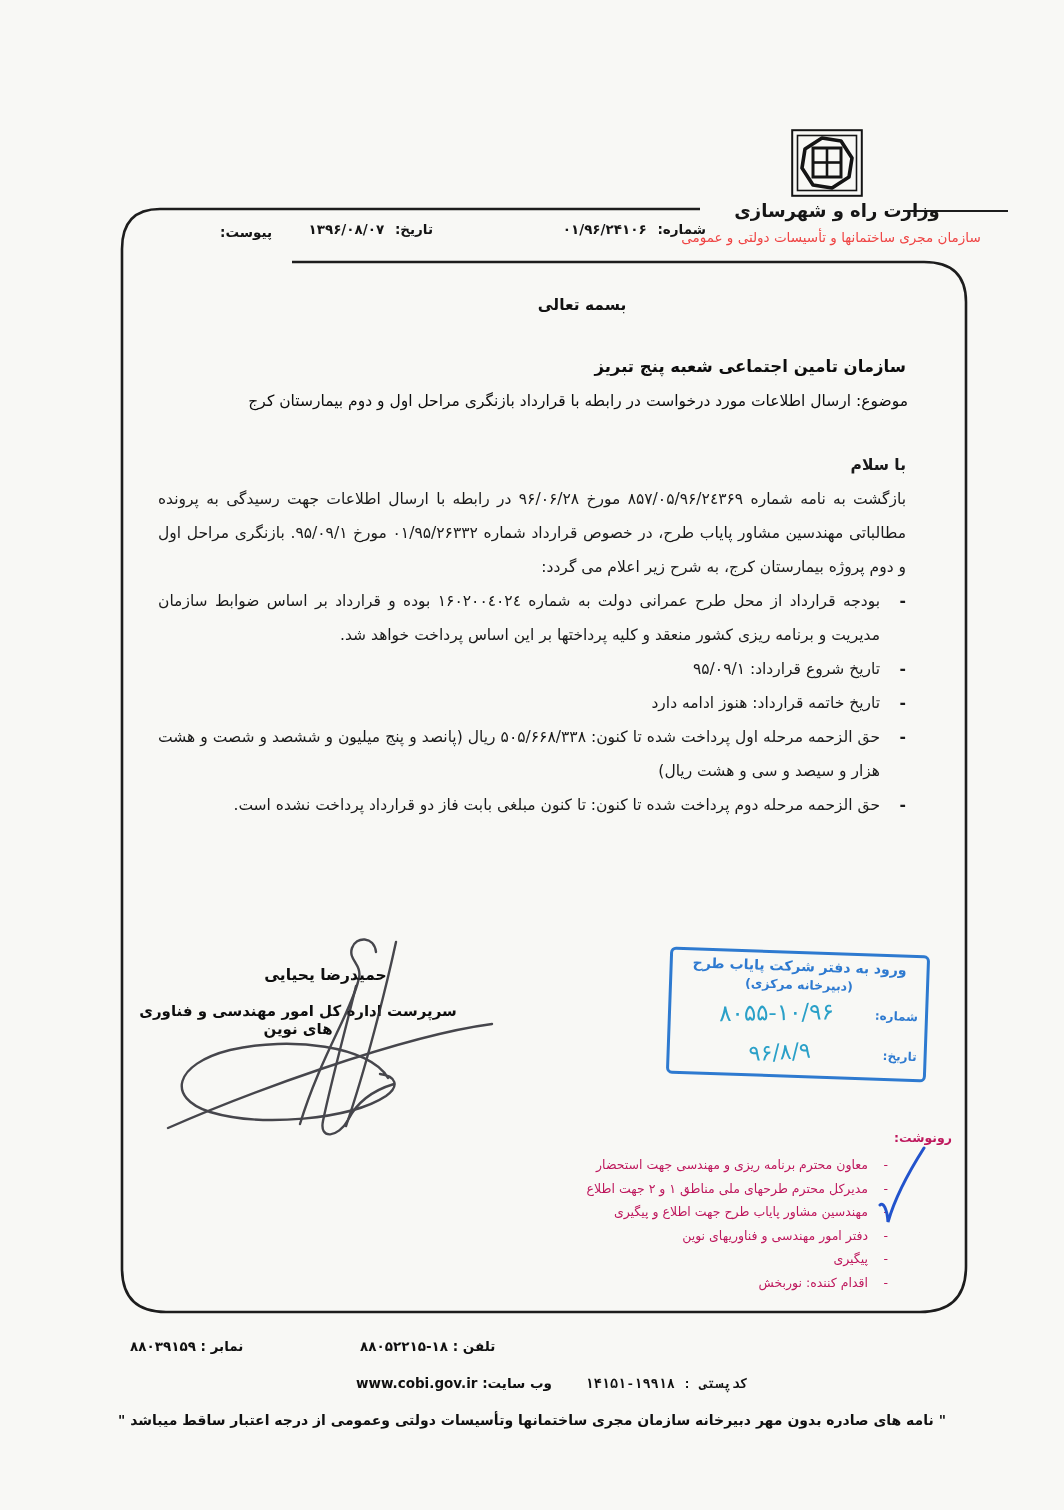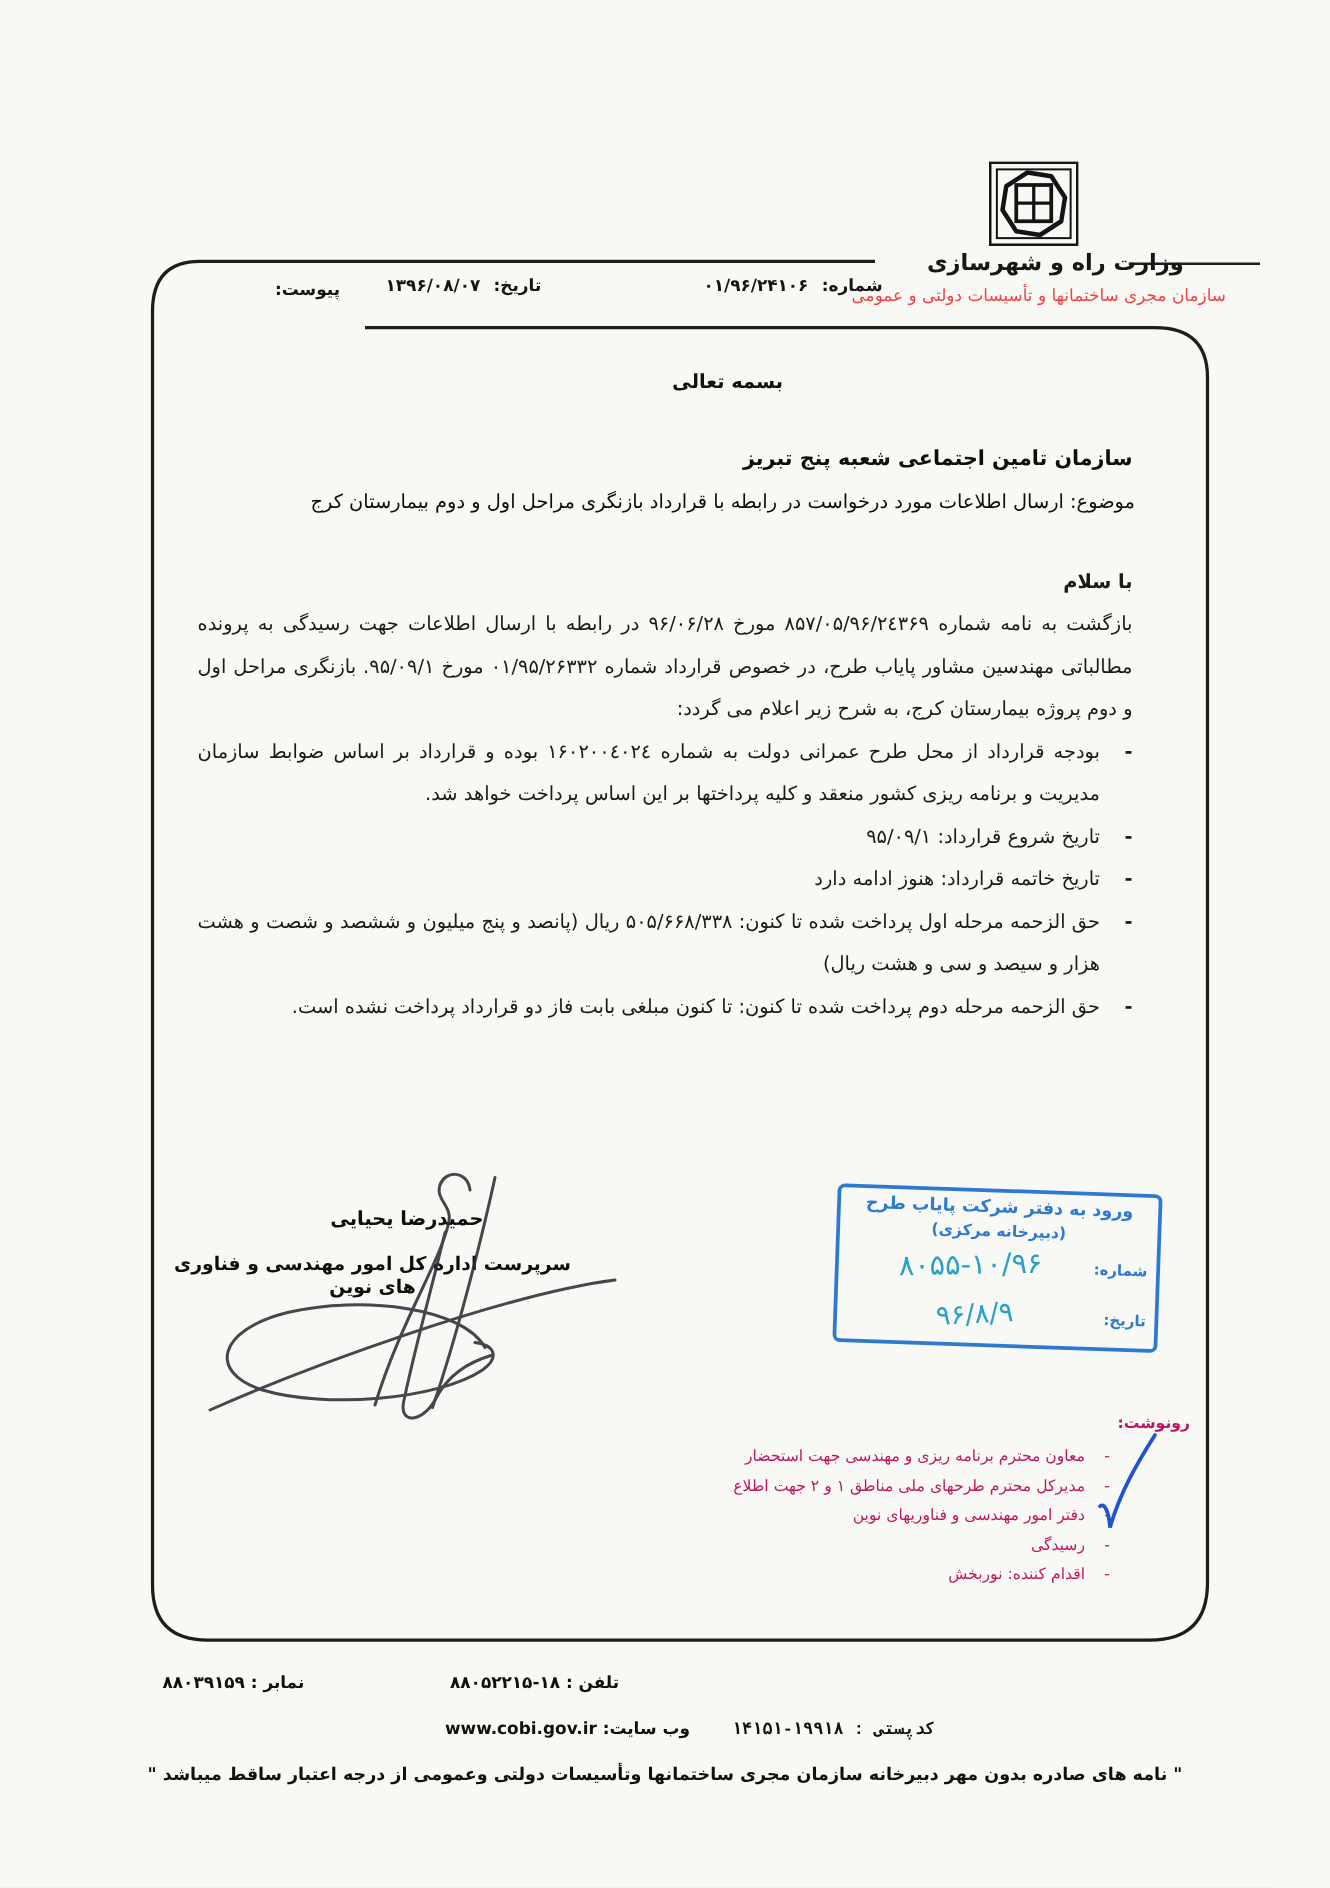--- a/index.html
+++ b/index.html
@@ -7,21 +7,21 @@
     position:relative;width:1064px;height:1510px;margin:0 auto;
     background:#f8f8f5;
     font-family:"DejaVu Sans",sans-serif;
     direction:rtl;color:#1b1b1b;overflow:hidden;
   }
   .abs{position:absolute;}
   svg{display:block;}
 
   
   .logo{left:791px;top:129px;}
-  .ministry{top:200px;left:727px;width:220px;text-align:right;
+  .ministry{top:200px;left:727px;width:220px;text-align:center;
     font-weight:bold;font-size:18px;color:#161616;}
   .org{top:229px;left:681px;width:300px;text-align:center;
     font-size:13.5px;color:#ef4444;}
 
   
   .meta{top:221px;font-size:13.5px;font-weight:bold;color:#141414;white-space:nowrap;}
   .meta-number{right:358px;}
   .meta-date{right:631px;}
   .meta-attachment{right:792px;top:224px;}
   .meta .lbl{margin-left:6px;}
@@ -173,25 +173,29 @@
     <div class="cc-item">
       <span class="cc-marker">-</span>
       <span>معاون محترم برنامه ریزی و مهندسی جهت استحضار</span>
     </div>
     <div class="cc-item">
       <span class="cc-marker">-</span>
       <span>مدیرکل محترم طرحهای ملی مناطق ۱ و ۲ جهت اطلاع</span>
     </div>
     <div class="cc-item">
       <span class="cc-marker">-</span>
+      <span>مهندسین مشاور پایاب طرح جهت اطلاع و پیگیری</span>
+    </div>
+    <div class="cc-item">
+      <span class="cc-marker">-</span>
       <span>دفتر امور مهندسی و فناوریهای نوین</span>
     </div>
     <div class="cc-item">
       <span class="cc-marker">-</span>
-      <span>رسیدگی</span>
+      <span>پیگیری</span>
     </div>
     <div class="cc-item">
       <span class="cc-marker">-</span>
       <span>اقدام کننده: نوربخش</span>
     </div>
   </div>
 
   <svg class="abs cc-check" width="50" height="84" viewBox="0 0 50 84">
     <path d="M46 4 C32 26 18 50 10 78 C9 64 5 58 2 61" fill="none" stroke="#2253cc" stroke-width="3" stroke-linecap="round"></path>
   </svg>

